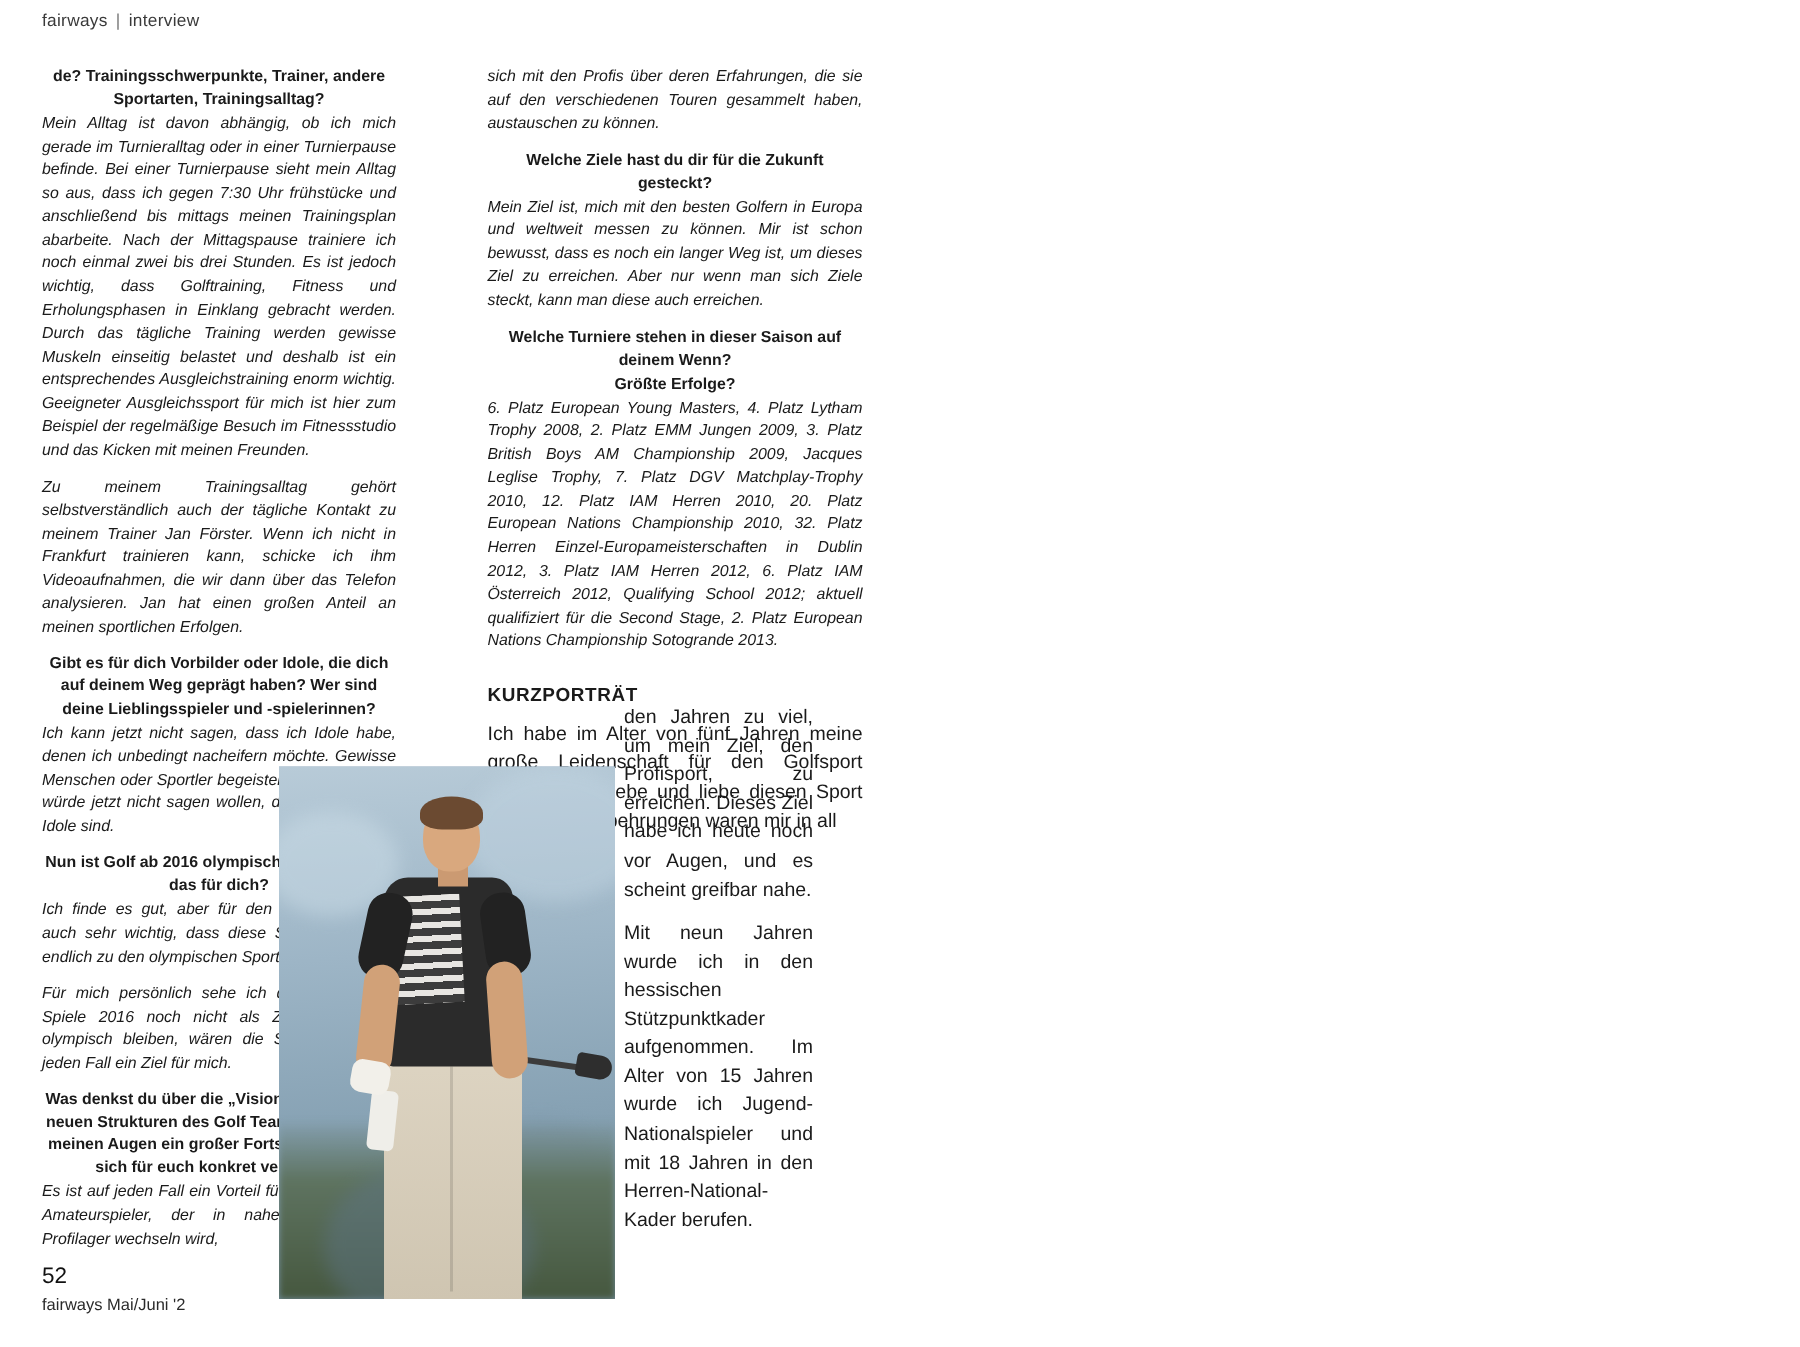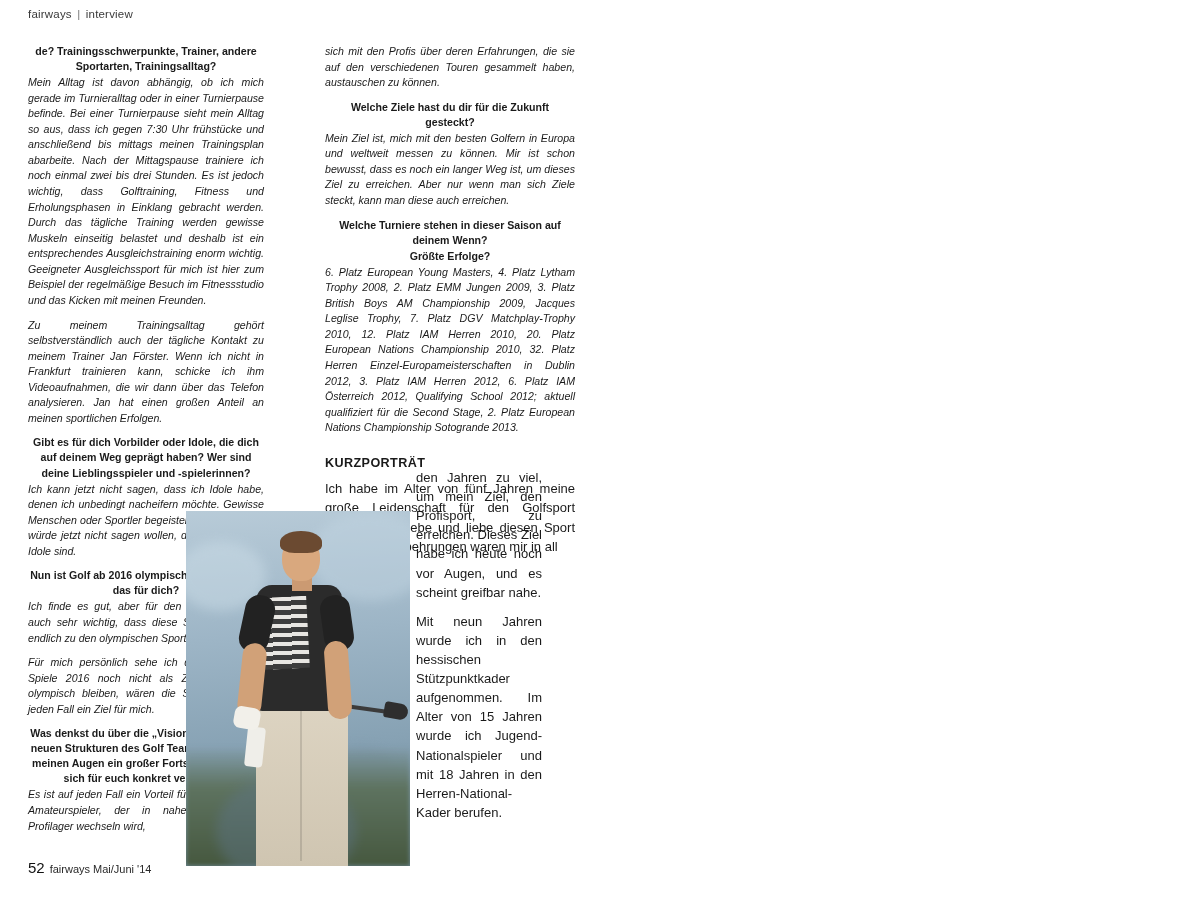--- a/index.html
+++ b/index.html
@@ -34,20 +34,21 @@
   }
   .footer {
     position: absolute;
     left: 28px;
     bottom: 22px;
     font-size: 11px;
     color: #2a2a2a;
     display: flex;
     align-items: baseline;
     gap: 5px;
+    flex-direction: column;
   }
   .footer .pagenum {
     font-size: 15px;
     font-weight: 400;
     color: #111;
   }
 
   
   .col {
     position: absolute;
@@ -248,16 +249,16 @@
       <div class="towel"></div>
       <div class="glove"></div>
       <div class="neck"></div>
       <div class="head"></div>
       <div class="hair"></div>
     </div>
   </div>
 
   <div class="footer">
     <span class="pagenum">52</span>
-    <span>fairways Mai/Juni '14</span>
+    <span>fairways Mai/Juni '2</span>
   </div>
 
 </div>
 
 </body></html>

